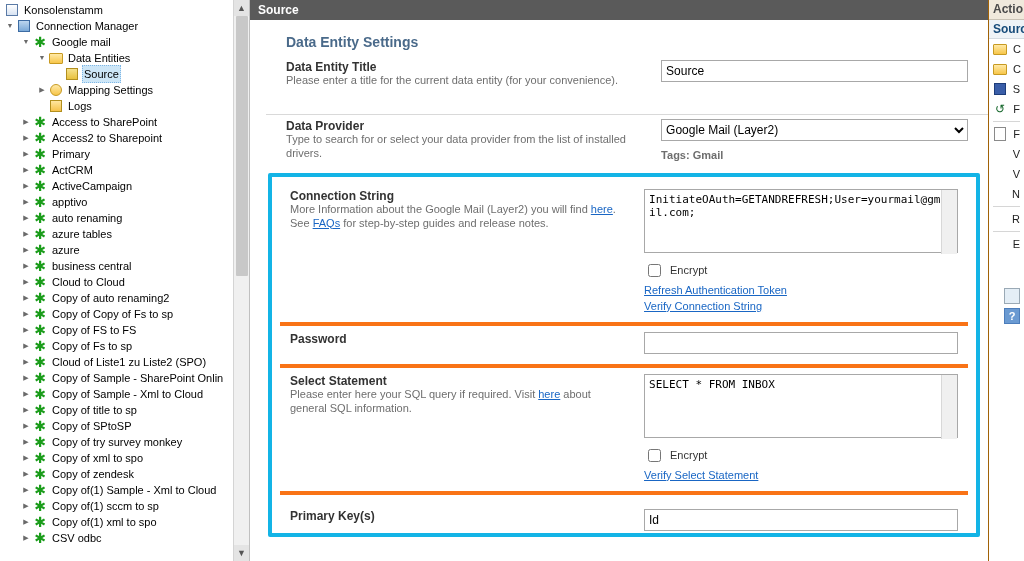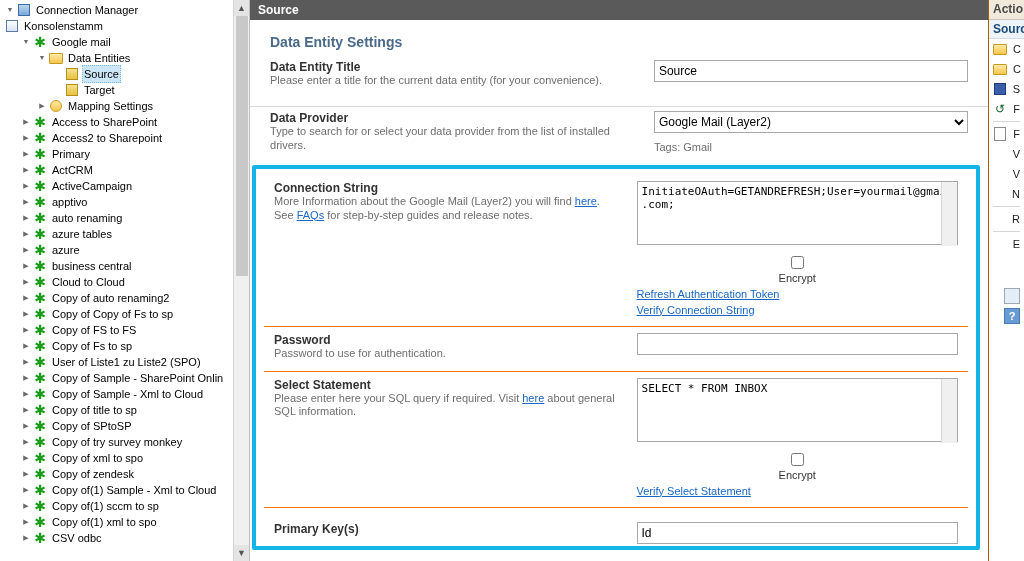--- a/index.html
+++ b/index.html
@@ -62,46 +62,47 @@
     color: #fff;
     font-weight: bold;
     font-size: 12px;
     display: flex; align-items: center;
     padding: 0 8px;
   }
   .center-body {
     flex: 1;
     overflow-y: auto;
     background: #fff;
+    margin-left: 16px;
   }
   .section-title { color:#4a6a8a; font-size:14px; font-weight:bold; padding: 14px 20px 6px; }
-  .form-row { display:flex; padding: 4px 20px 18px; border-bottom:1px solid #d9d9d9; }
+  .form-row { display:flex; padding: 4px 20px 26px; border-bottom:1px solid #d9d9d9; }
   .form-row.noborder { border-bottom:none; padding-bottom:4px;justify-content:flex-end; }
   .form-left { width: 55%; padding-right: 20px; }
   .form-right { width: 45%; }
   .f-label { font-weight:bold; font-size:12px; color:#333; }
   .f-desc { color:#6e6e6e; font-size:11px; line-height:1.25; }
   .f-link { color:#1966c4; text-decoration:underline; cursor:pointer; }
   .inp { width:100%; border:1px solid #a8a8a8; font-size:12px; padding:3px 4px; height:22px; background:#fff; }
   .ta  { width:100%; border:1px solid #a8a8a8; font-size:11px; padding:3px 4px; height:64px; background:#fff; resize:none; position:relative; }
   .ta-wrap { position:relative; }
   .ta-sb { position:absolute; right:1px; top:1px; bottom:1px; width:16px; background:#f0f0f0; border-left:1px solid #d8d8d8;}
   .sel { width:100%; border:1px solid #a8a8a8; font-size:12px; height:22px; background:#fff; }
-  .chk-row { display:flex; align-items:center; margin-top:6px; color:#333;flex-direction:column;}
+  .chk-row { display:flex; align-items:center; gap:6px; margin-top:6px; color:#333;}
   .lnk-row { margin-top:4px; }
   .lnk-row a { color:#1966c4; text-decoration:underline; font-size:11px; cursor:pointer; }
-  .tags-row { color:#6e6e6e; padding-top:8px; }
+  .tags-row { color:#6e6e6e; padding-top:8px;font-weight:bold; }
   .entity-text { color:#333; font-size:12px; padding-top:4px;}
   .highlight-box {
     border: 4px solid #13b4e6;
     margin: 8px 8px 2px 2px;
     padding: 6px 8px 2px;
     border-radius: 2px;
   }
-  .hb-row { display:flex; padding: 6px 10px 10px; border-bottom:1px solid #f97316; }
+  .hb-row { display:flex; padding: 6px 10px 10px; border-bottom:4px solid #f97316; }
   .hb-row:last-child{border-bottom:none; padding-bottom:0;}
   .hb-left { width:53%; padding-right:16px;}
   .hb-right{ width:47%; }
   .pad-top8{ padding-top:8px;}
 
   
   .right-panel {
     width: 36px;
     height: 561px;
     border-left: 1px solid #a16207;
@@ -129,31 +130,31 @@
   }
   .r-ic { width:16px;height:16px; border:1px solid #9aa9b5; background:#e4eef6;}
   .r-help{ width:16px;height:16px; border:1px solid #4c7dbb; background:#6a9ad2; color:#fff; font-weight:bold; font-size:11px; display:flex;align-items:center;justify-content:center;}
 </style>
 </head>
 <body>
 
 <div class="left-panel">
   <div class="tree">
     <div class="tree-row">
+      <span class="tree-icon">
+          <span class="i-console"></span>
+        </span>
+      <span class="tree-label">Konsolenstamm</span>
+    </div>
+    <div class="tree-row">
       <span class="tree-toggle tog-down"></span>
       <span class="tree-icon">
           <span class="i-conn"></span>
         </span>
       <span class="tree-label">Connection Manager</span>
-    </div>
-    <div class="tree-row">
-      <span class="tree-icon">
-          <span class="i-console"></span>
-        </span>
-      <span class="tree-label">Konsolenstamm</span>
     </div>
     <div class="tree-row">
       <span class="tree-indent"></span>
       <span class="tree-toggle tog-down"></span>
       <span class="tree-icon i-green">✱</span>
       <span class="tree-label">Google mail</span>
     </div>
     <div class="tree-row">
       <span class="tree-indent"></span>
         <span class="tree-indent"></span>
@@ -169,36 +170,35 @@
         <span class="tree-indent"></span>
         <span style="width:12px;display:inline-block"></span>
       <span class="tree-icon">
           <span class="i-form"></span>
         </span>
       <span class="tree-label selected">Source</span>
     </div>
     <div class="tree-row">
       <span class="tree-indent"></span>
         <span class="tree-indent"></span>
-        <span class="tree-indent"></span>
-        <span style="width:12px;display:inline-block"></span>
-      <span class="tree-icon">
-          <span class="i-form"></span>
-        </span>
-      <span class="tree-label">Target</span>
-    </div>
-    <div class="tree-row">
-      <span class="tree-indent"></span>
-        <span class="tree-indent"></span>
       <span class="tree-toggle tog-right"></span>
       <span class="tree-icon">
           <span class="i-map"></span>
         </span>
       <span class="tree-label">Mapping Settings</span>
     </div>
+    <div class="tree-row">
+      <span class="tree-indent"></span>
+        <span class="tree-indent"></span>
+        <span style="width:12px;display:inline-block;"></span>
+      <span class="tree-icon">
+          <span class="i-log"></span>
+        </span>
+      <span class="tree-label">Logs</span>
+    </div>
     <div id="green-list">
         <div class="tree-row">
           <span class="tree-indent"></span>
           <span class="tree-toggle tog-right"></span>
           <span class="tree-icon i-green">✱</span>
           <span class="tree-label">Access to SharePoint</span>
         </div>
         <div class="tree-row">
           <span class="tree-indent"></span>
           <span class="tree-toggle tog-right"></span>
@@ -280,21 +280,21 @@
         <div class="tree-row">
           <span class="tree-indent"></span>
           <span class="tree-toggle tog-right"></span>
           <span class="tree-icon i-green">✱</span>
           <span class="tree-label">Copy of Fs to sp</span>
         </div>
         <div class="tree-row">
           <span class="tree-indent"></span>
           <span class="tree-toggle tog-right"></span>
           <span class="tree-icon i-green">✱</span>
-          <span class="tree-label">User of Liste1 zu Liste2 (SPO)</span>
+          <span class="tree-label">Cloud of Liste1 zu Liste2 (SPO)</span>
         </div>
         <div class="tree-row">
           <span class="tree-indent"></span>
           <span class="tree-toggle tog-right"></span>
           <span class="tree-icon i-green">✱</span>
           <span class="tree-label">Copy of Sample - SharePoint Onlin</span>
         </div>
         <div class="tree-row">
           <span class="tree-indent"></span>
           <span class="tree-toggle tog-right"></span>
@@ -417,21 +417,20 @@
             <span>Encrypt</span>
           </div>
           <div class="lnk-row"><a>Refresh Authentication Token</a></div>
           <div class="lnk-row"><a>Verify Connection String</a></div>
         </div>
       </div>
 
       <div class="hb-row">
         <div class="hb-left">
           <div class="f-label">Password</div>
-          <div class="f-desc">Password to use for authentication.</div>
         </div>
         <div class="hb-right">
           <input type="password" class="inp" value="" style="">
         </div>
       </div>
 
       <div class="hb-row">
         <div class="hb-left">
           <div class="f-label">Select Statement</div>
           <div class="f-desc">

